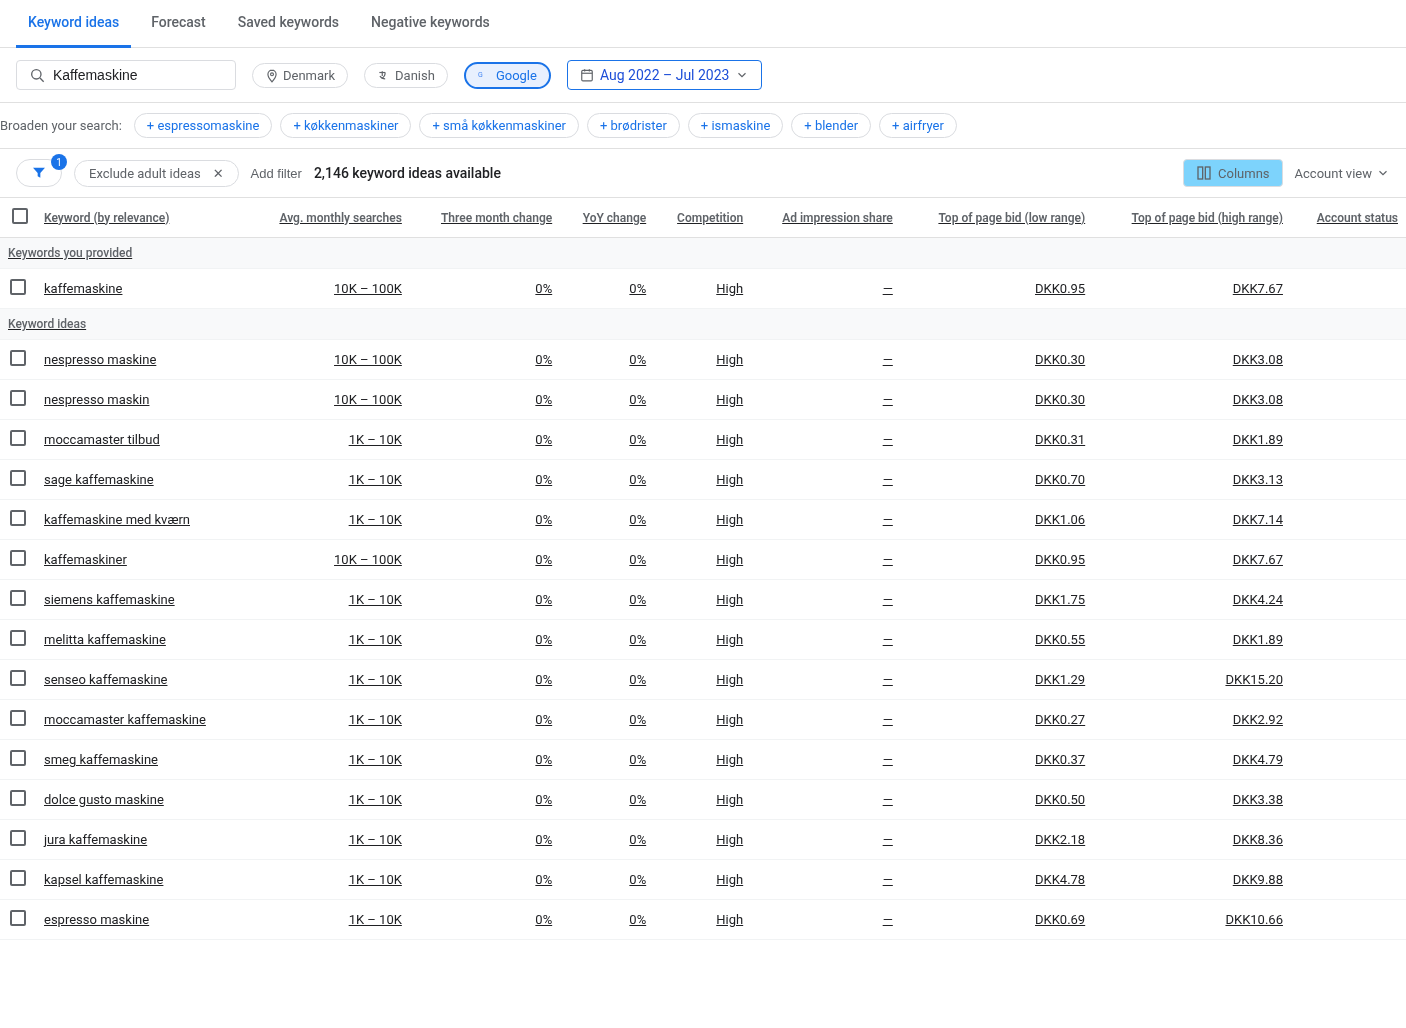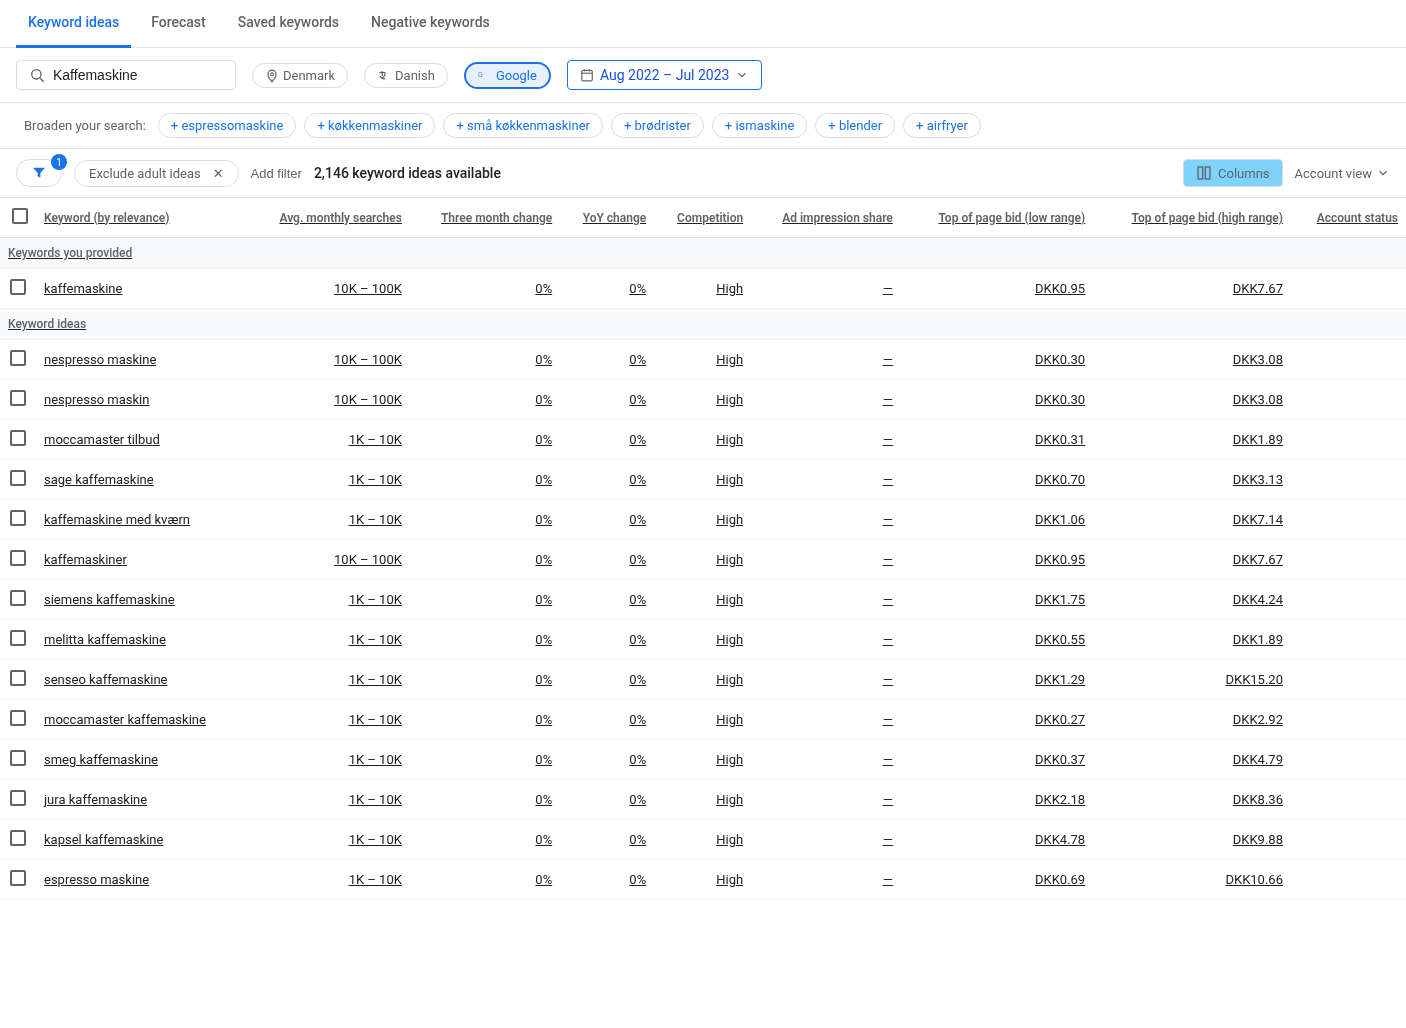--- a/index.html
+++ b/index.html
@@ -12,21 +12,21 @@
 
     
     .filter-bar { display: flex; align-items: center; gap: 16px; padding: 12px 16px; border-bottom: 1px solid #e0e0e0; }
     .search-box { display: flex; align-items: center; gap: 8px; border: 1px solid #dadce0; border-radius: 4px; padding: 6px 12px; min-width: 220px; }
     .search-box input { border: none; outline: none; font-size: 14px; color: #202124; background: transparent; width: 160px; }
     .filter-chip { display: flex; align-items: flex-end; gap: 4px; border: 1px solid #dadce0; border-radius: 16px; padding: 4px 12px; font-size: 13px; color: #5f6368; cursor: pointer; }
     .filter-chip.active { border: 2px solid #1a73e8; color: #1a73e8; background: #e8f0fe; }
     .date-chip { display: flex; align-items: center; gap: 6px; border: 1px solid #1a73e8; border-radius: 4px; padding: 6px 12px; font-size: 14px; color: #1d4ed8; cursor: pointer; }
 
     
-    .broaden-bar { display: flex; align-items: center; gap: 8px; padding: 10px 24px; border-bottom: 1px solid #e0e0e0; flex-wrap: wrap; }
+    .broaden-bar { display: flex; align-items: center; gap: 8px; padding: 10px 0; border-bottom: 1px solid #e0e0e0; flex-wrap: wrap; }
     .broaden-label { font-size: 13px; color: #5f6368; margin-right: 4px; }
     .broaden-chip { display: flex; align-items: center; gap: 4px; border: 1px solid #dadce0; border-radius: 16px; padding: 4px 12px; font-size: 13px; color: #1a73e8; cursor: pointer; background: #fff; }
 
     
     .toolbar { display: flex; align-items: center; gap: 12px; padding: 10px 16px; border-bottom: 1px solid #e0e0e0; }
     .filter-btn { display: flex; align-items: center; gap: 6px; border: 1px solid #dadce0; border-radius: 16px; padding: 5px 14px; font-size: 13px; color: #5f6368; cursor: pointer; background: #fff; position: relative; }
     .filter-btn .close-x { margin-left: 6px; color: #5f6368; cursor: pointer; }
     .add-filter-btn { font-size: 13px; color: #5f6368; cursor: pointer; background: none; border: none; }
     .count-label { font-size: 14px; color: #202124; font-weight: 500; }
     .spacer { flex: 1; }
@@ -357,20 +357,34 @@
       <td>High</td>
       <td>—</td>
       <td>DKK0.37</td>
       <td>DKK4.79</td>
       <td></td>
     </tr>
         <tr>
       <td class="checkbox-col">
         <span class="check-box"></span>
       </td>
+      <td class="kw-cell plain">dolce gusto maskine</td>
+      <td>1K – 10K</td>
+      <td>0%</td>
+      <td>0%</td>
+      <td>High</td>
+      <td>—</td>
+      <td>DKK0.50</td>
+      <td>DKK3.38</td>
+      <td></td>
+    </tr>
+        <tr>
+      <td class="checkbox-col">
+        <span class="check-box"></span>
+      </td>
       <td class="kw-cell plain">jura kaffemaskine</td>
       <td>1K – 10K</td>
       <td>0%</td>
       <td>0%</td>
       <td>High</td>
       <td>—</td>
       <td>DKK2.18</td>
       <td>DKK8.36</td>
       <td></td>
     </tr>

